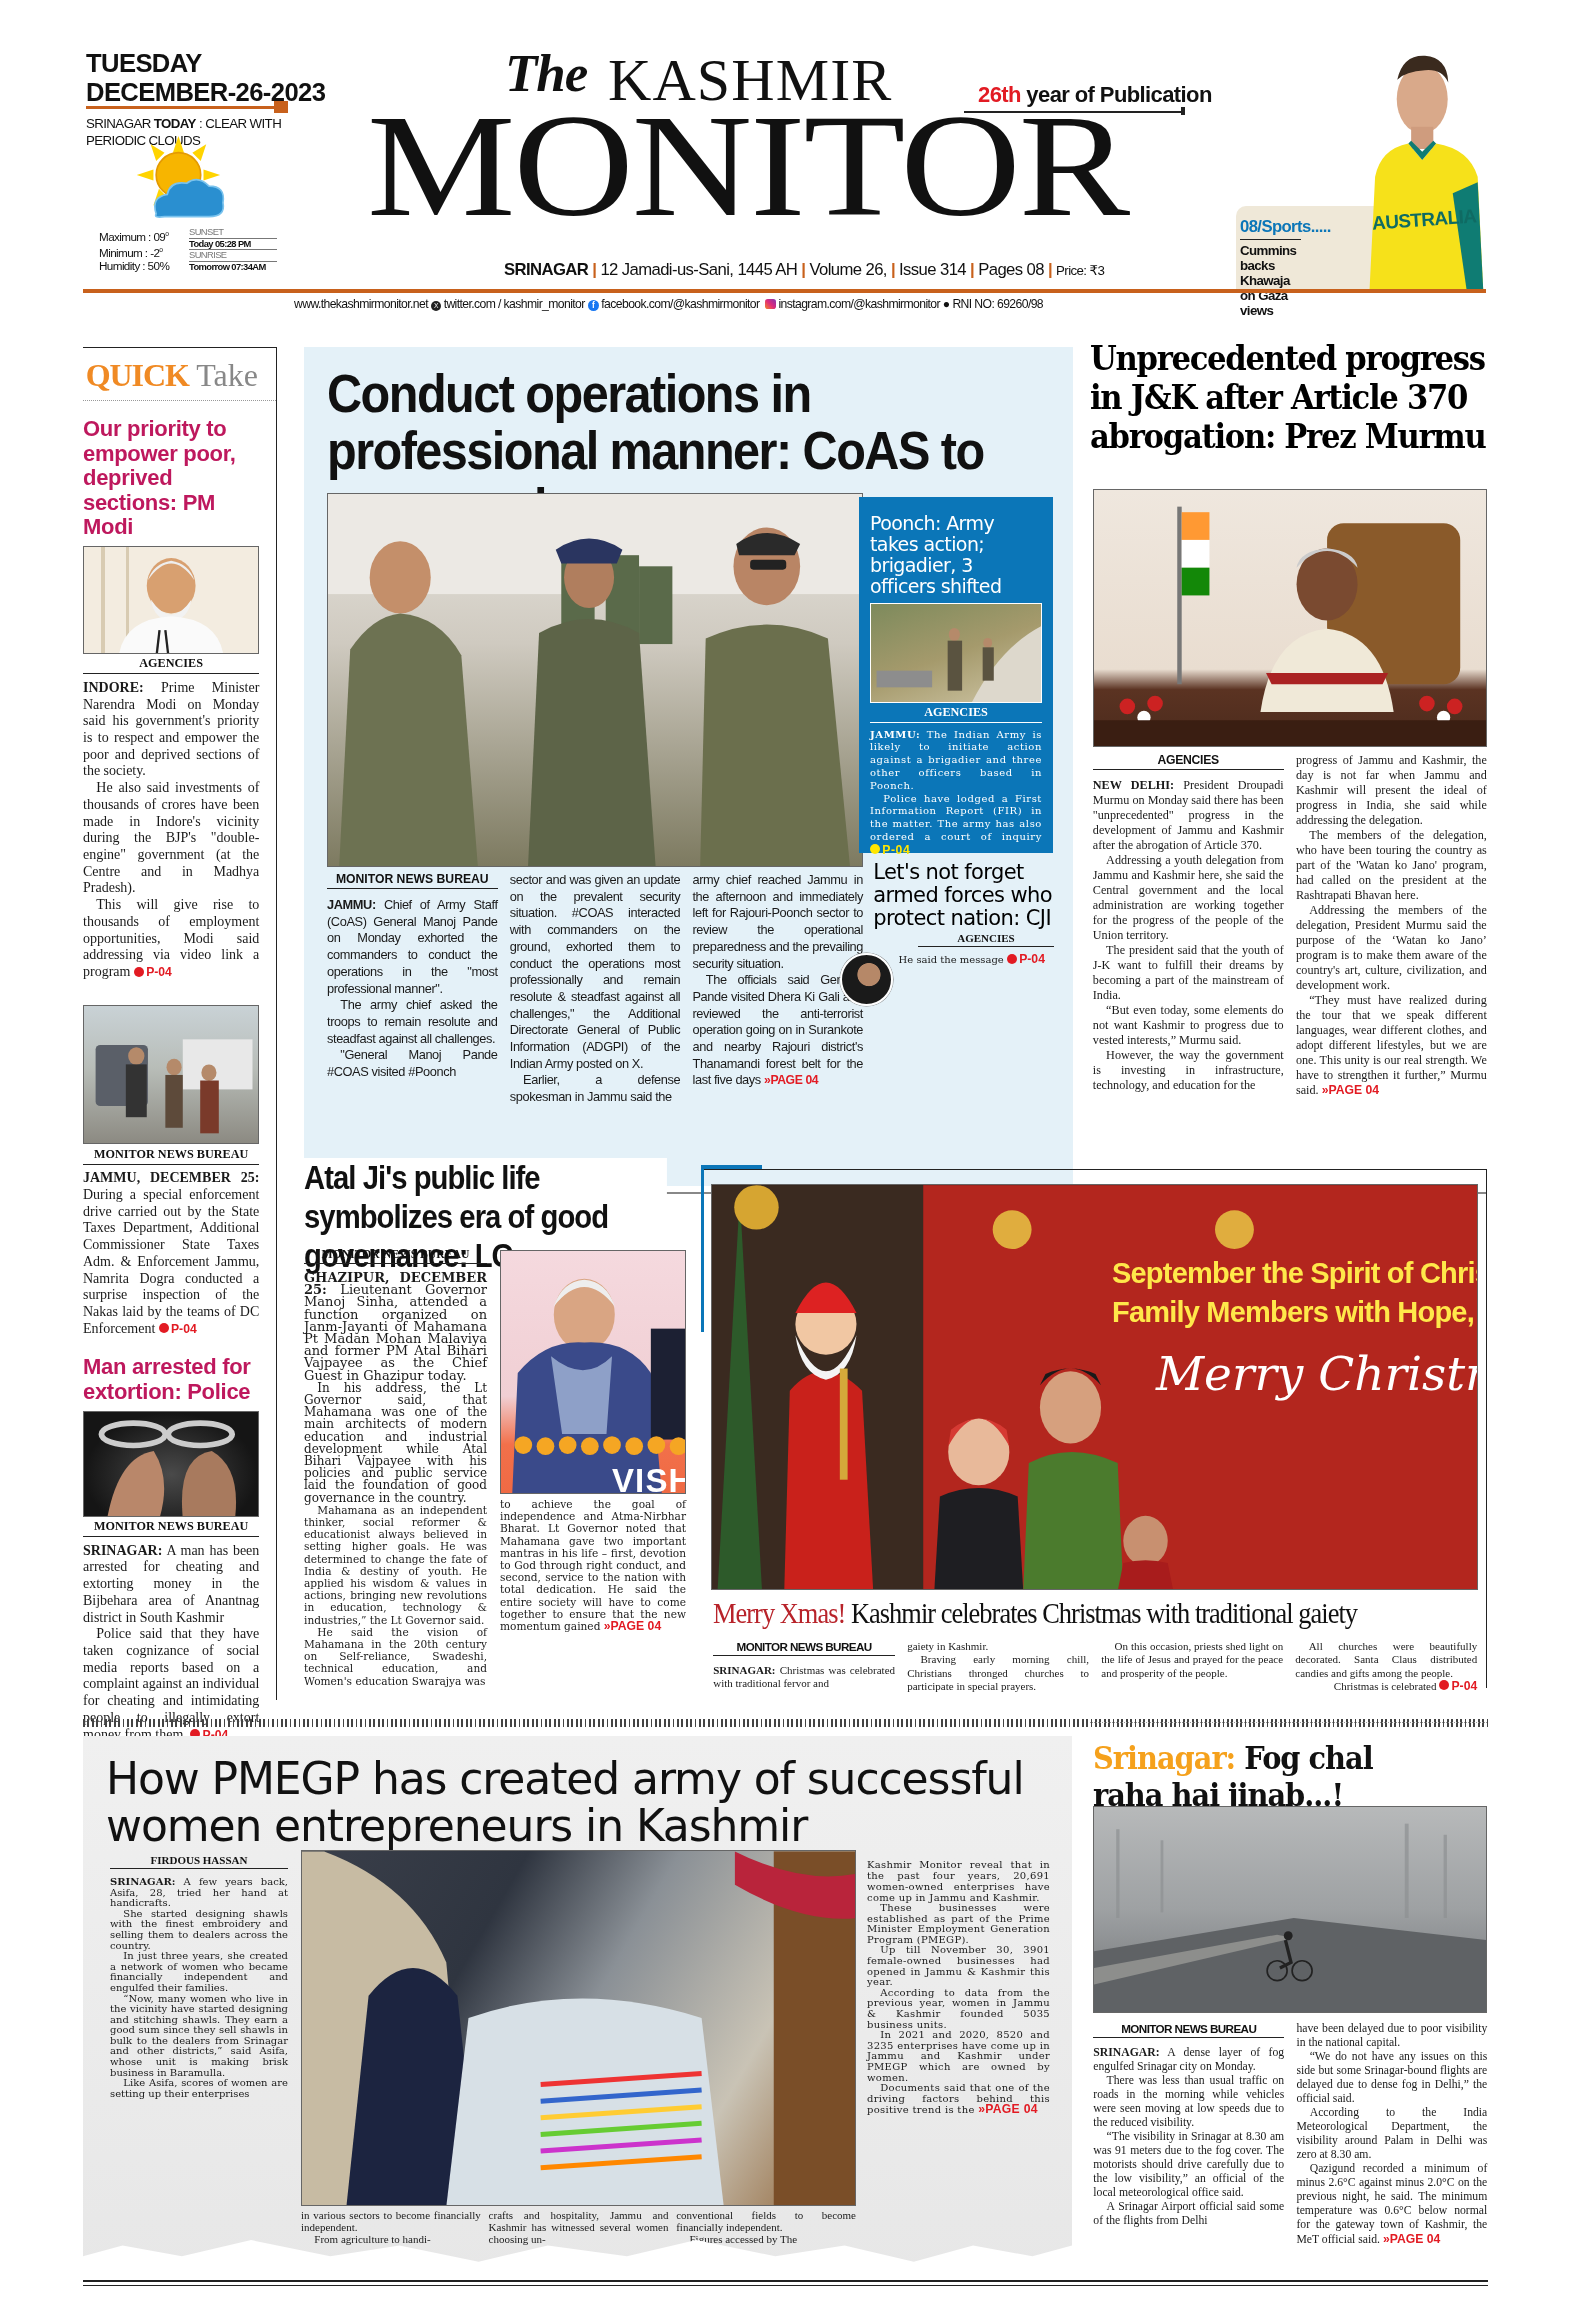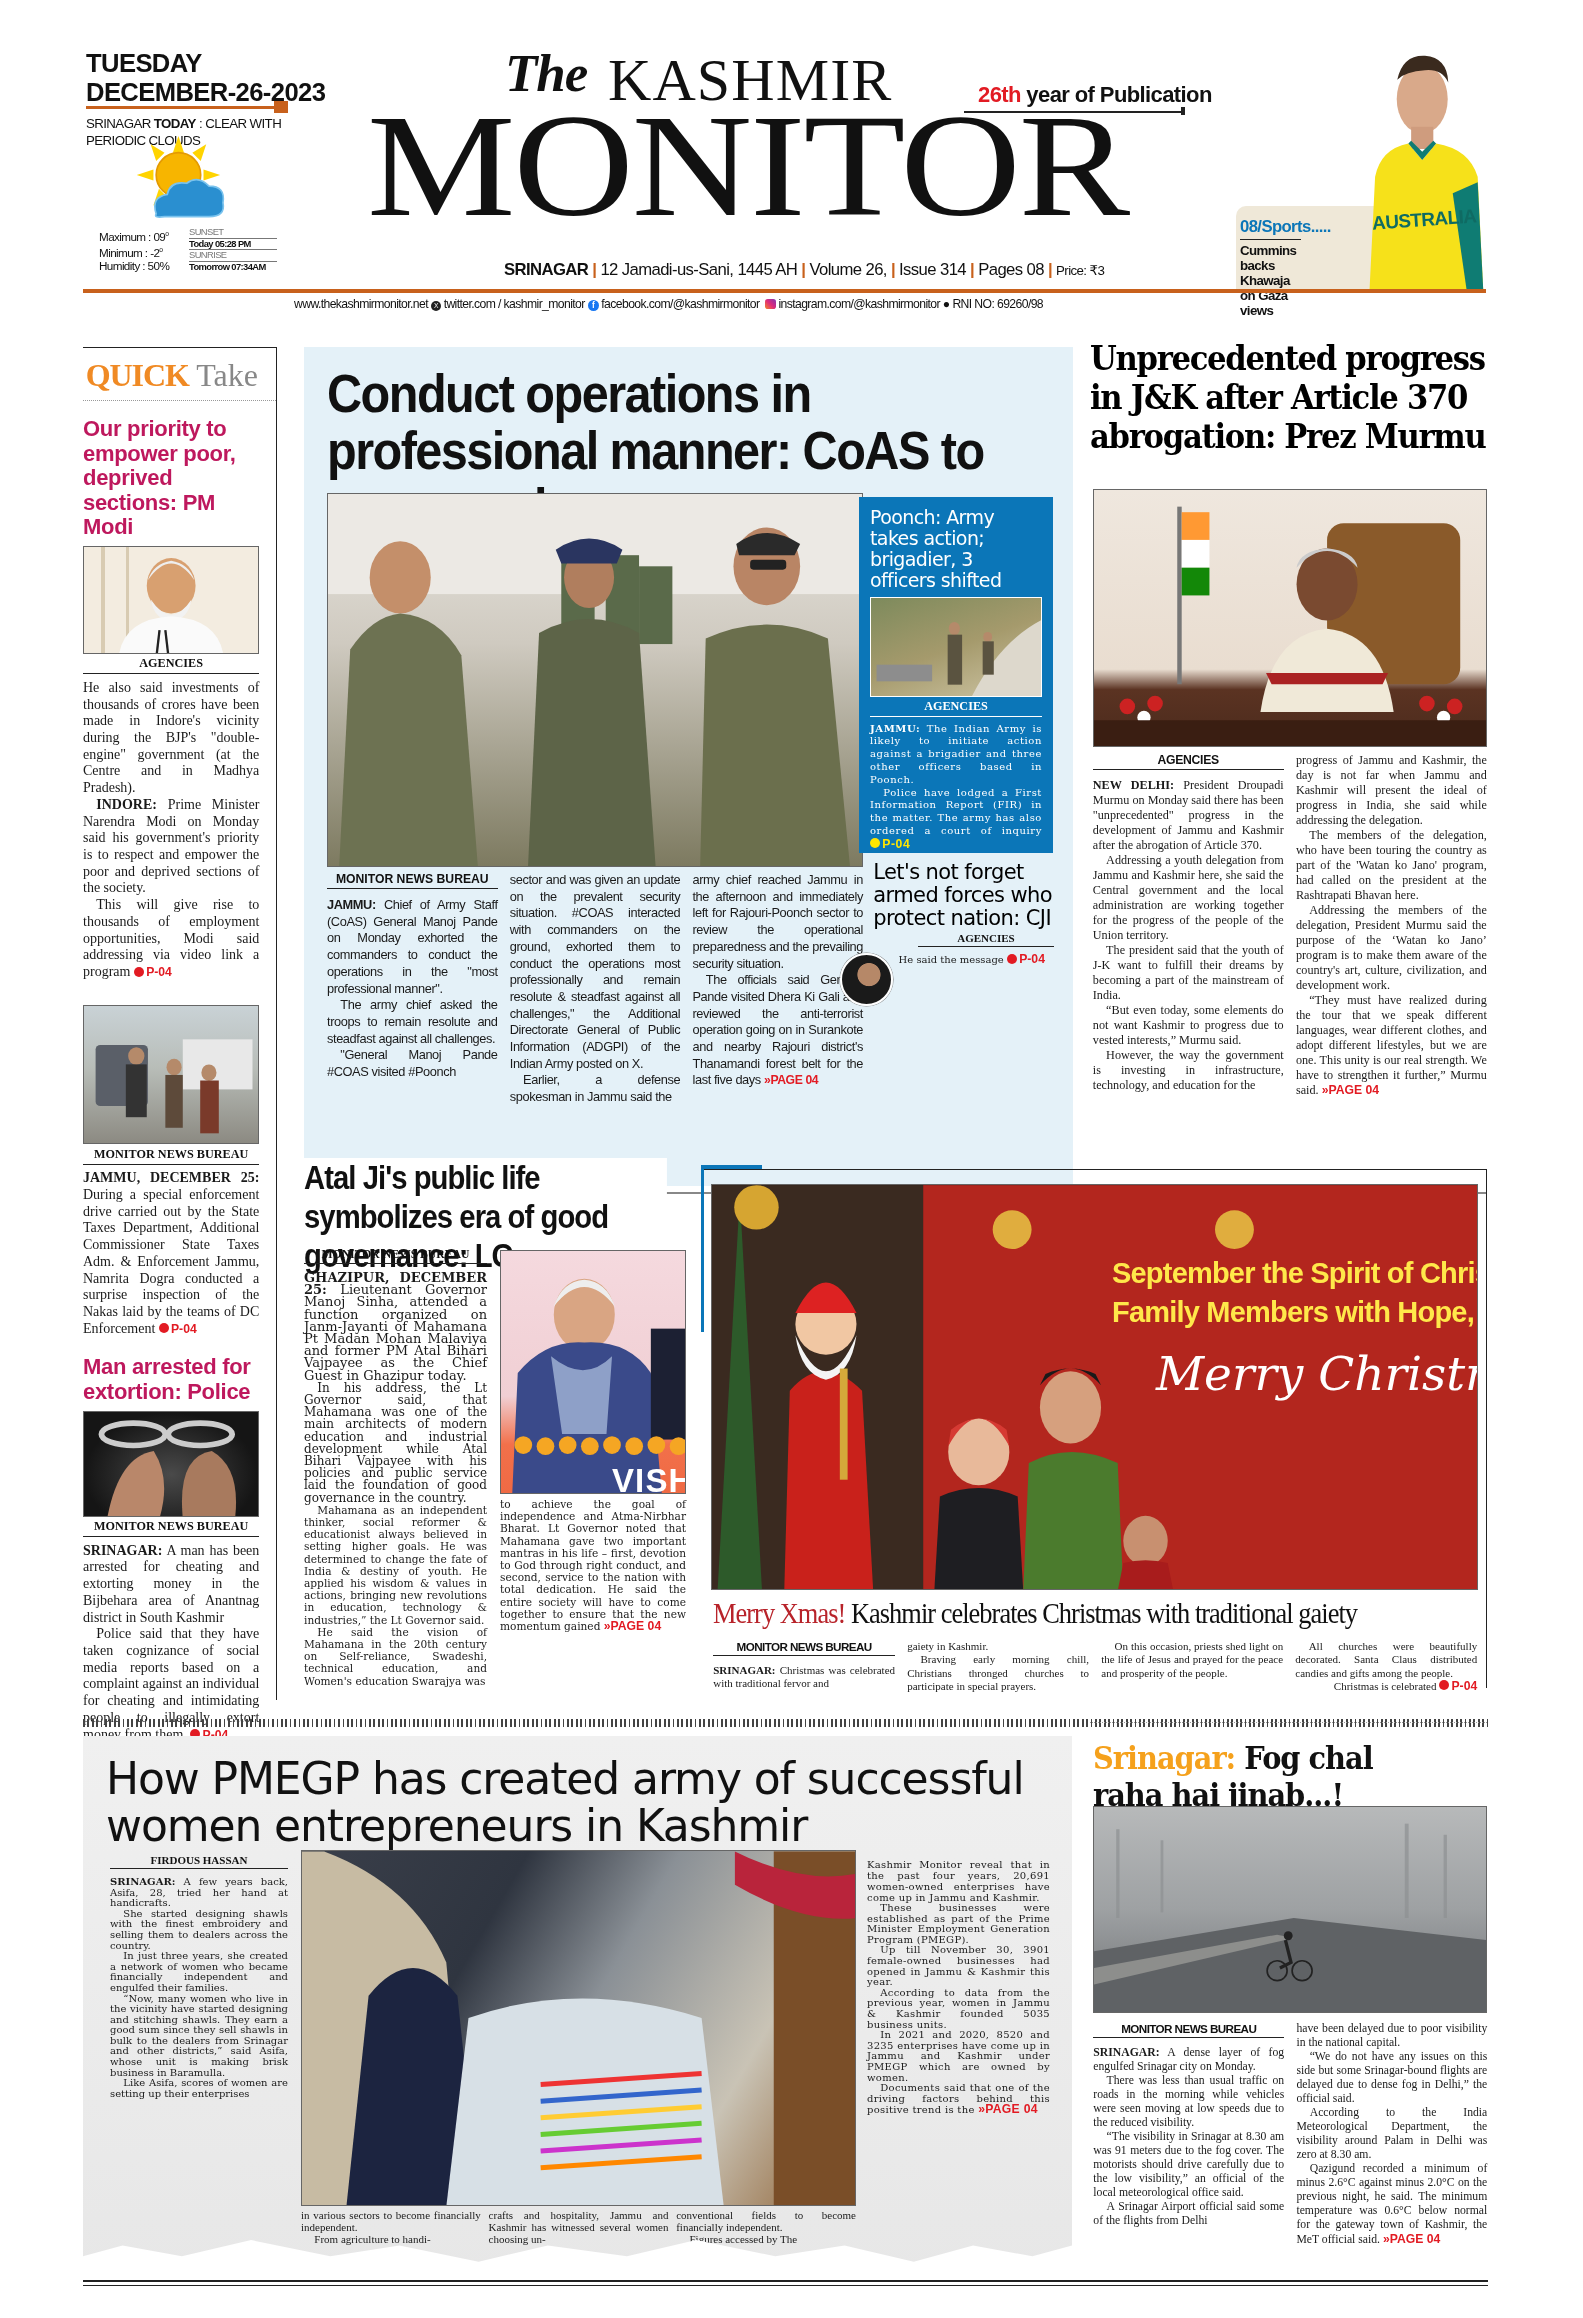--- a/index.html
+++ b/index.html
@@ -131,22 +131,22 @@
       <svg width="100%" height="108" viewBox="0 0 300 195" preserveAspectRatio="none">
         <ellipse cx="150" cy="70" rx="42" ry="50" fill="#d8a070"></ellipse>
         <path d="M110,60 Q150,0 190,60 Q180,30 150,25 Q120,30 110,60Z" fill="#eee"></path>
         <path d="M115,95 Q150,150 185,95 Q180,130 150,135 Q120,130 115,95Z" fill="#f2f2f2"></path>
         <path d="M60,195 Q70,130 150,125 Q230,130 240,195Z" fill="#fafafa"></path>
         <line x1="125" y1="195" x2="130" y2="150" stroke="#222" stroke-width="4"></line>
         <line x1="145" y1="195" x2="140" y2="150" stroke="#222" stroke-width="4"></line>
       </svg>
     </div>
     <div class="credit">AGENCIES</div>
+    <p class="body"><span class="dateline">INDORE:</span> <span>Prime Minister Narendra Modi on Monday said his government's priority is to respect and empower the poor and deprived sections of the society.</span></p>
     <p class="body">He also said investments of thousands of crores have been made in Indore's vicinity during the BJP's "double-engine" government (at the Centre and in Madhya Pradesh).</p>
-    <p class="body"><span class="dateline">INDORE:</span> <span>Prime Minister Narendra Modi on Monday said his government's priority is to respect and empower the poor and deprived sections of the society.</span></p>
     <p class="body"><span>This will give rise to thousands of employment opportunities, Modi said addressing via video link a program</span> <span class="ref"><span class="dot"></span><span>P-04</span></span></p>
   </article>
 
   <article style="padding-top:18px">
     <div class="photo" style="height:139px;margin-top:6.7px;background:linear-gradient(180deg,#c9d2d6 0%,#b8bdb8 45%,#8c8a82 100%)">
       <svg width="100%" height="139" viewBox="0 0 300 250" preserveAspectRatio="none">
         <rect x="20" y="70" width="90" height="110" rx="8" fill="#5a5f68"></rect>
         <rect x="170" y="60" width="120" height="90" fill="#e8e8e8"></rect>
         <ellipse cx="90" cy="90" rx="14" ry="16" fill="#b58a6a"></ellipse>
           <rect x="72" y="105" width="36" height="95" fill="#333"></rect>
@@ -208,21 +208,21 @@
     <div>
       <p class="body" style="font-family:'Liberation Sans',sans-serif;font-size:12.8px;letter-spacing:-0.4px">sector and was given an update on the prevalent security situation. #COAS interacted with commanders on the ground, exhorted them to conduct the operations most professionally and remain resolute &amp; steadfast against all challenges," the Additional Directorate General of Public Information (ADGPI) of the Indian Army posted on X.</p>
       <p class="body" style="font-family:'Liberation Sans',sans-serif;font-size:12.8px;letter-spacing:-0.4px">Earlier, a defense spokesman in Jammu said the</p>
     </div>
     <div>
       <p class="body" style="font-family:'Liberation Sans',sans-serif;font-size:12.8px;letter-spacing:-0.4px">army chief reached Jammu in the afternoon and immediately left for Rajouri-Poonch sector to review the operational preparedness and the prevailing security situation.</p>
       <p class="body" style="font-family:'Liberation Sans',sans-serif;font-size:12.8px;letter-spacing:-0.4px"><span>The officials said General Pande visited Dhera Ki Gali and reviewed the anti-terrorist operation going on in Surankote and nearby Rajouri district's Thanamandi forest belt for the last five days</span> <span class="ref">»<span>PAGE 04</span></span></p>
     </div>
   </div>
 
-  <div class="abs" style="left:555px;top:150px;width:194px;height:356px;background:#0b76b8;padding:10px 11px">
+  <div class="abs" style="left:555px;top:150px;width:194px;height:356px;background:#0b76b8;padding:16px 11px">
     <h3 style="font-family:'DejaVu Sans',sans-serif;font-size:19px;line-height:21px;color:#fff;font-weight:normal;letter-spacing:-0.6px">Poonch: Army takes action; brigadier, 3 officers shifted</h3>
     <div class="photo" style="height:100px;margin-top:5.6px;border:1.1px solid #fff;background:linear-gradient(160deg,#7d8a5c 0%,#a59a6c 50%,#cfc6a6 100%)">
       <svg width="100%" height="100" viewBox="0 0 306 180" preserveAspectRatio="none">
         <path d="M180,180 Q230,80 306,40 L306,180Z" fill="#ddd8cc"></path>
         <rect x="10" y="120" width="100" height="30" fill="#8d8d8d"></rect>
         <ellipse cx="150" cy="55" rx="10" ry="12" fill="#b58a6a"></ellipse>
           <rect x="138" y="66" width="26" height="90" fill="#5a5340"></rect>
         <ellipse cx="210" cy="70" rx="8" ry="9" fill="#b58a6a"></ellipse>
           <rect x="201" y="78" width="20" height="60" fill="#5a5340"></rect>
       </svg>

